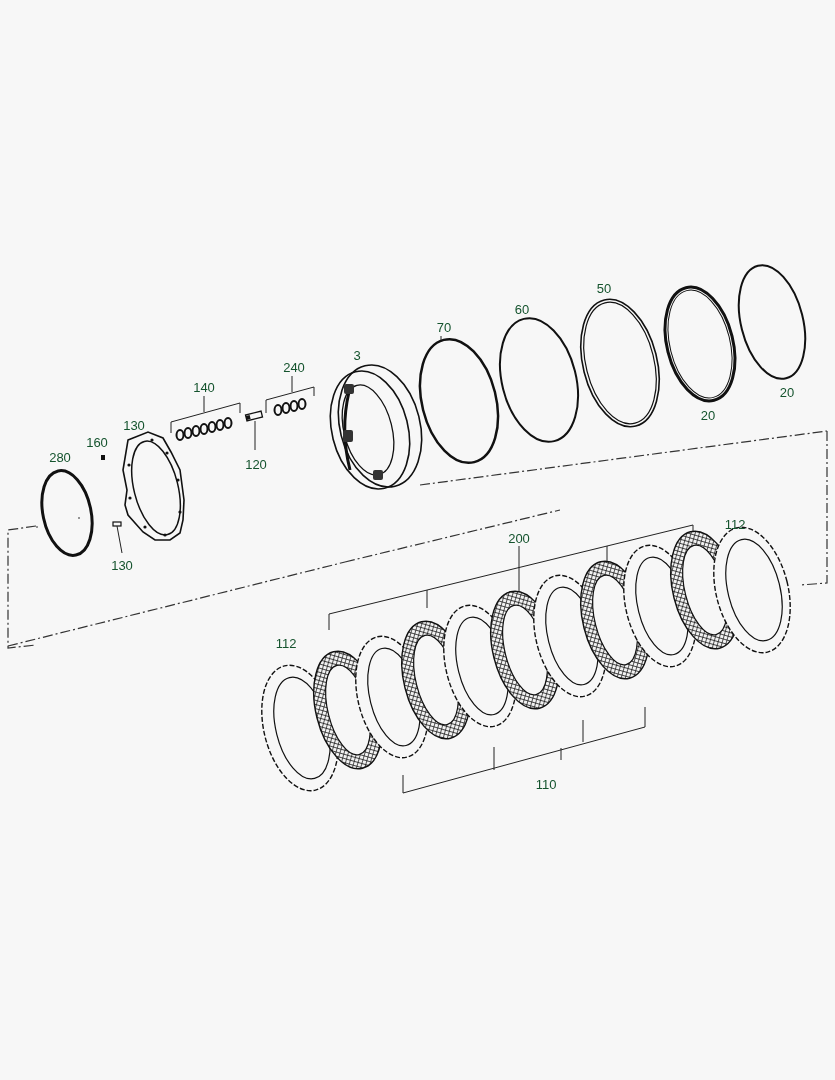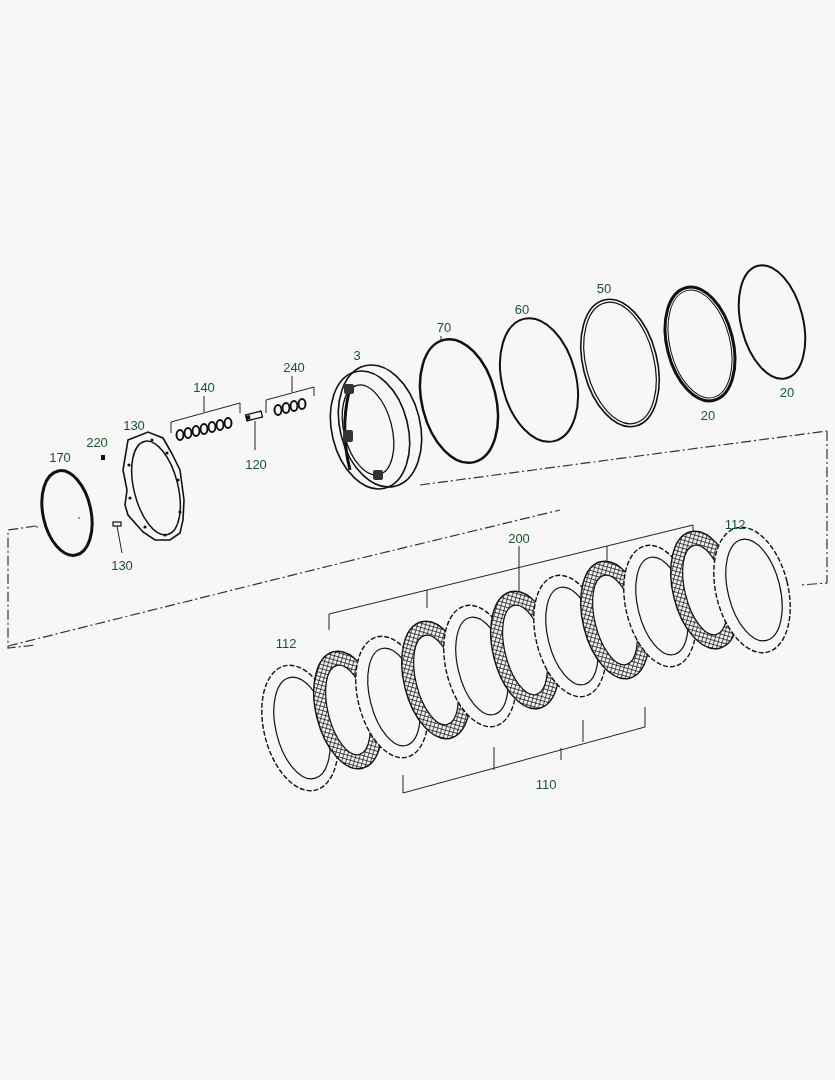--- a/index.html
+++ b/index.html
@@ -204,16 +204,16 @@
   <span class="label" style="left:522px;top:309px;text-align:center;">60</span>
   <span class="label" style="left:444px;top:327px;">70</span>
   <span class="label" style="left:519px;top:538px;">200</span>
   <span class="label" style="left:546px;top:784px;">110</span>
   <span class="label" style="left:735px;top:524px;">112</span>
   <span class="label" style="left:286px;top:643px;">112</span>
   <span class="label" style="left:256px;top:464px;">120</span>
   <span class="label" style="left:294px;top:367px;">240</span>
   <span class="label" style="left:204px;top:387px;">140</span>
   <span class="label" style="left:134px;top:425px;">130</span>
-  <span class="label" style="left:97px;top:442px;">220</span>
-  <span class="label" style="left:60px;top:457px;">170</span>
+  <span class="label" style="left:97px;top:442px;">160</span>
+  <span class="label" style="left:60px;top:457px;">280</span>
   <span class="label" style="left:122px;top:565px;">130</span>
 </div>
 
 </body></html>

